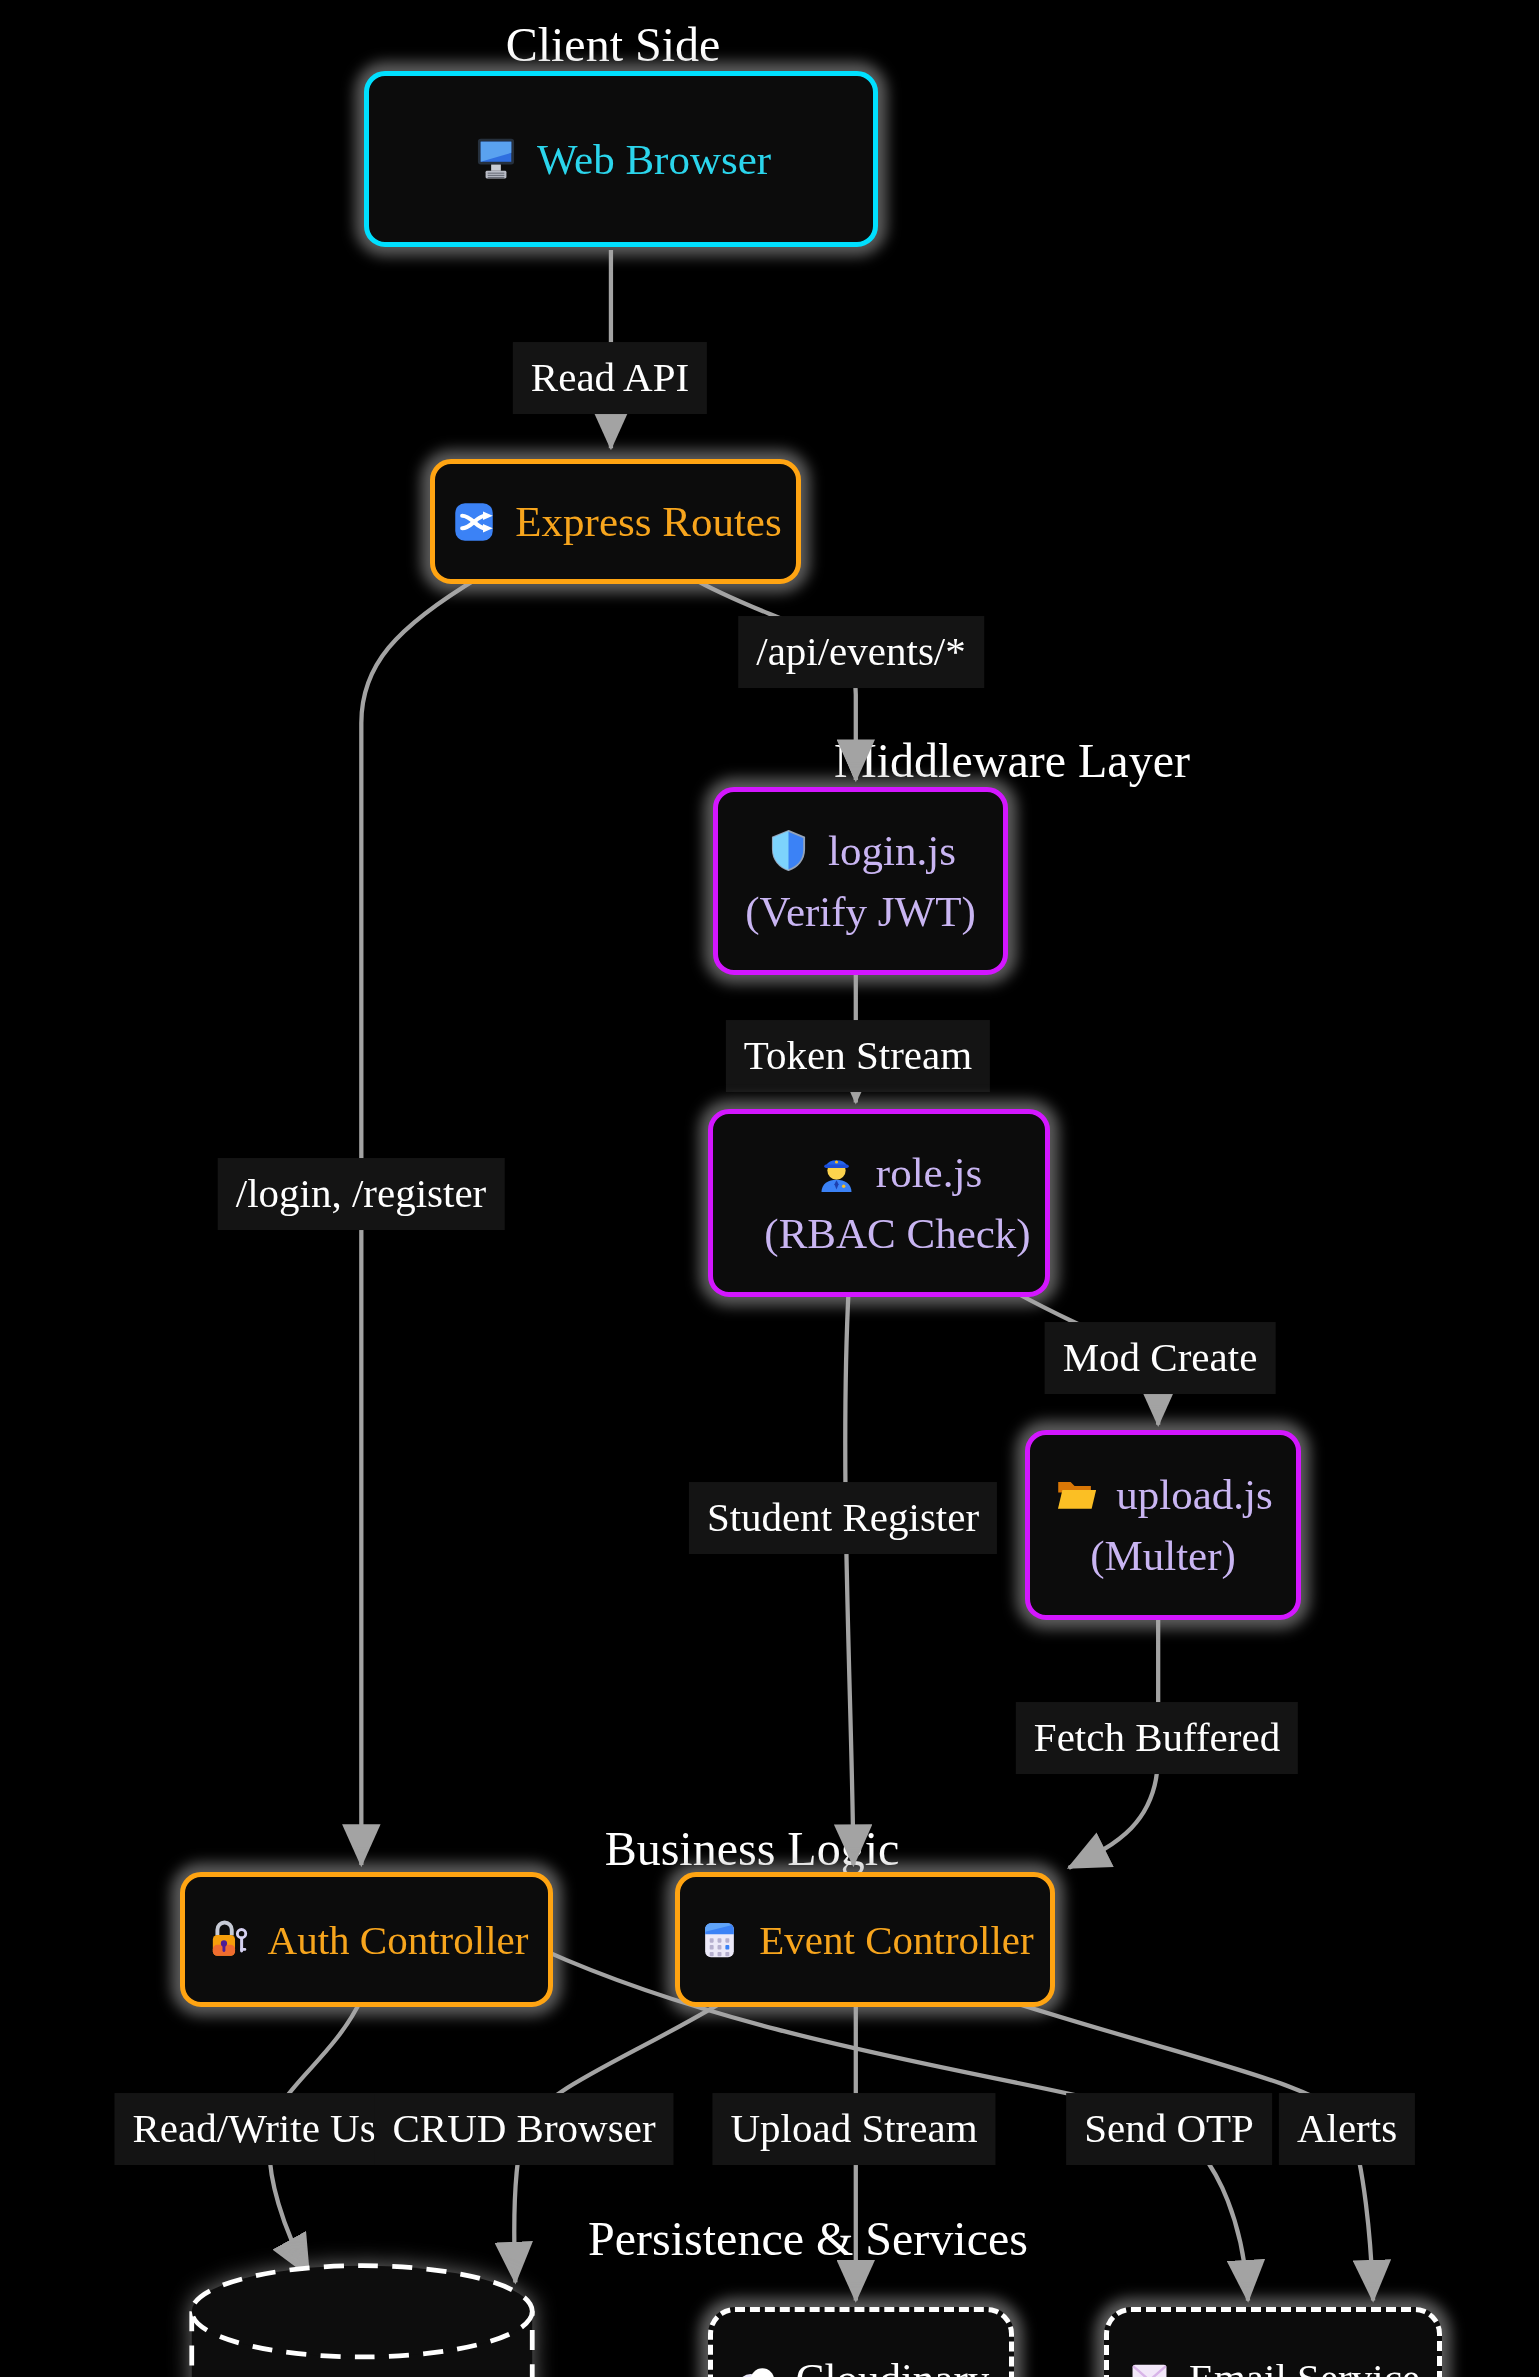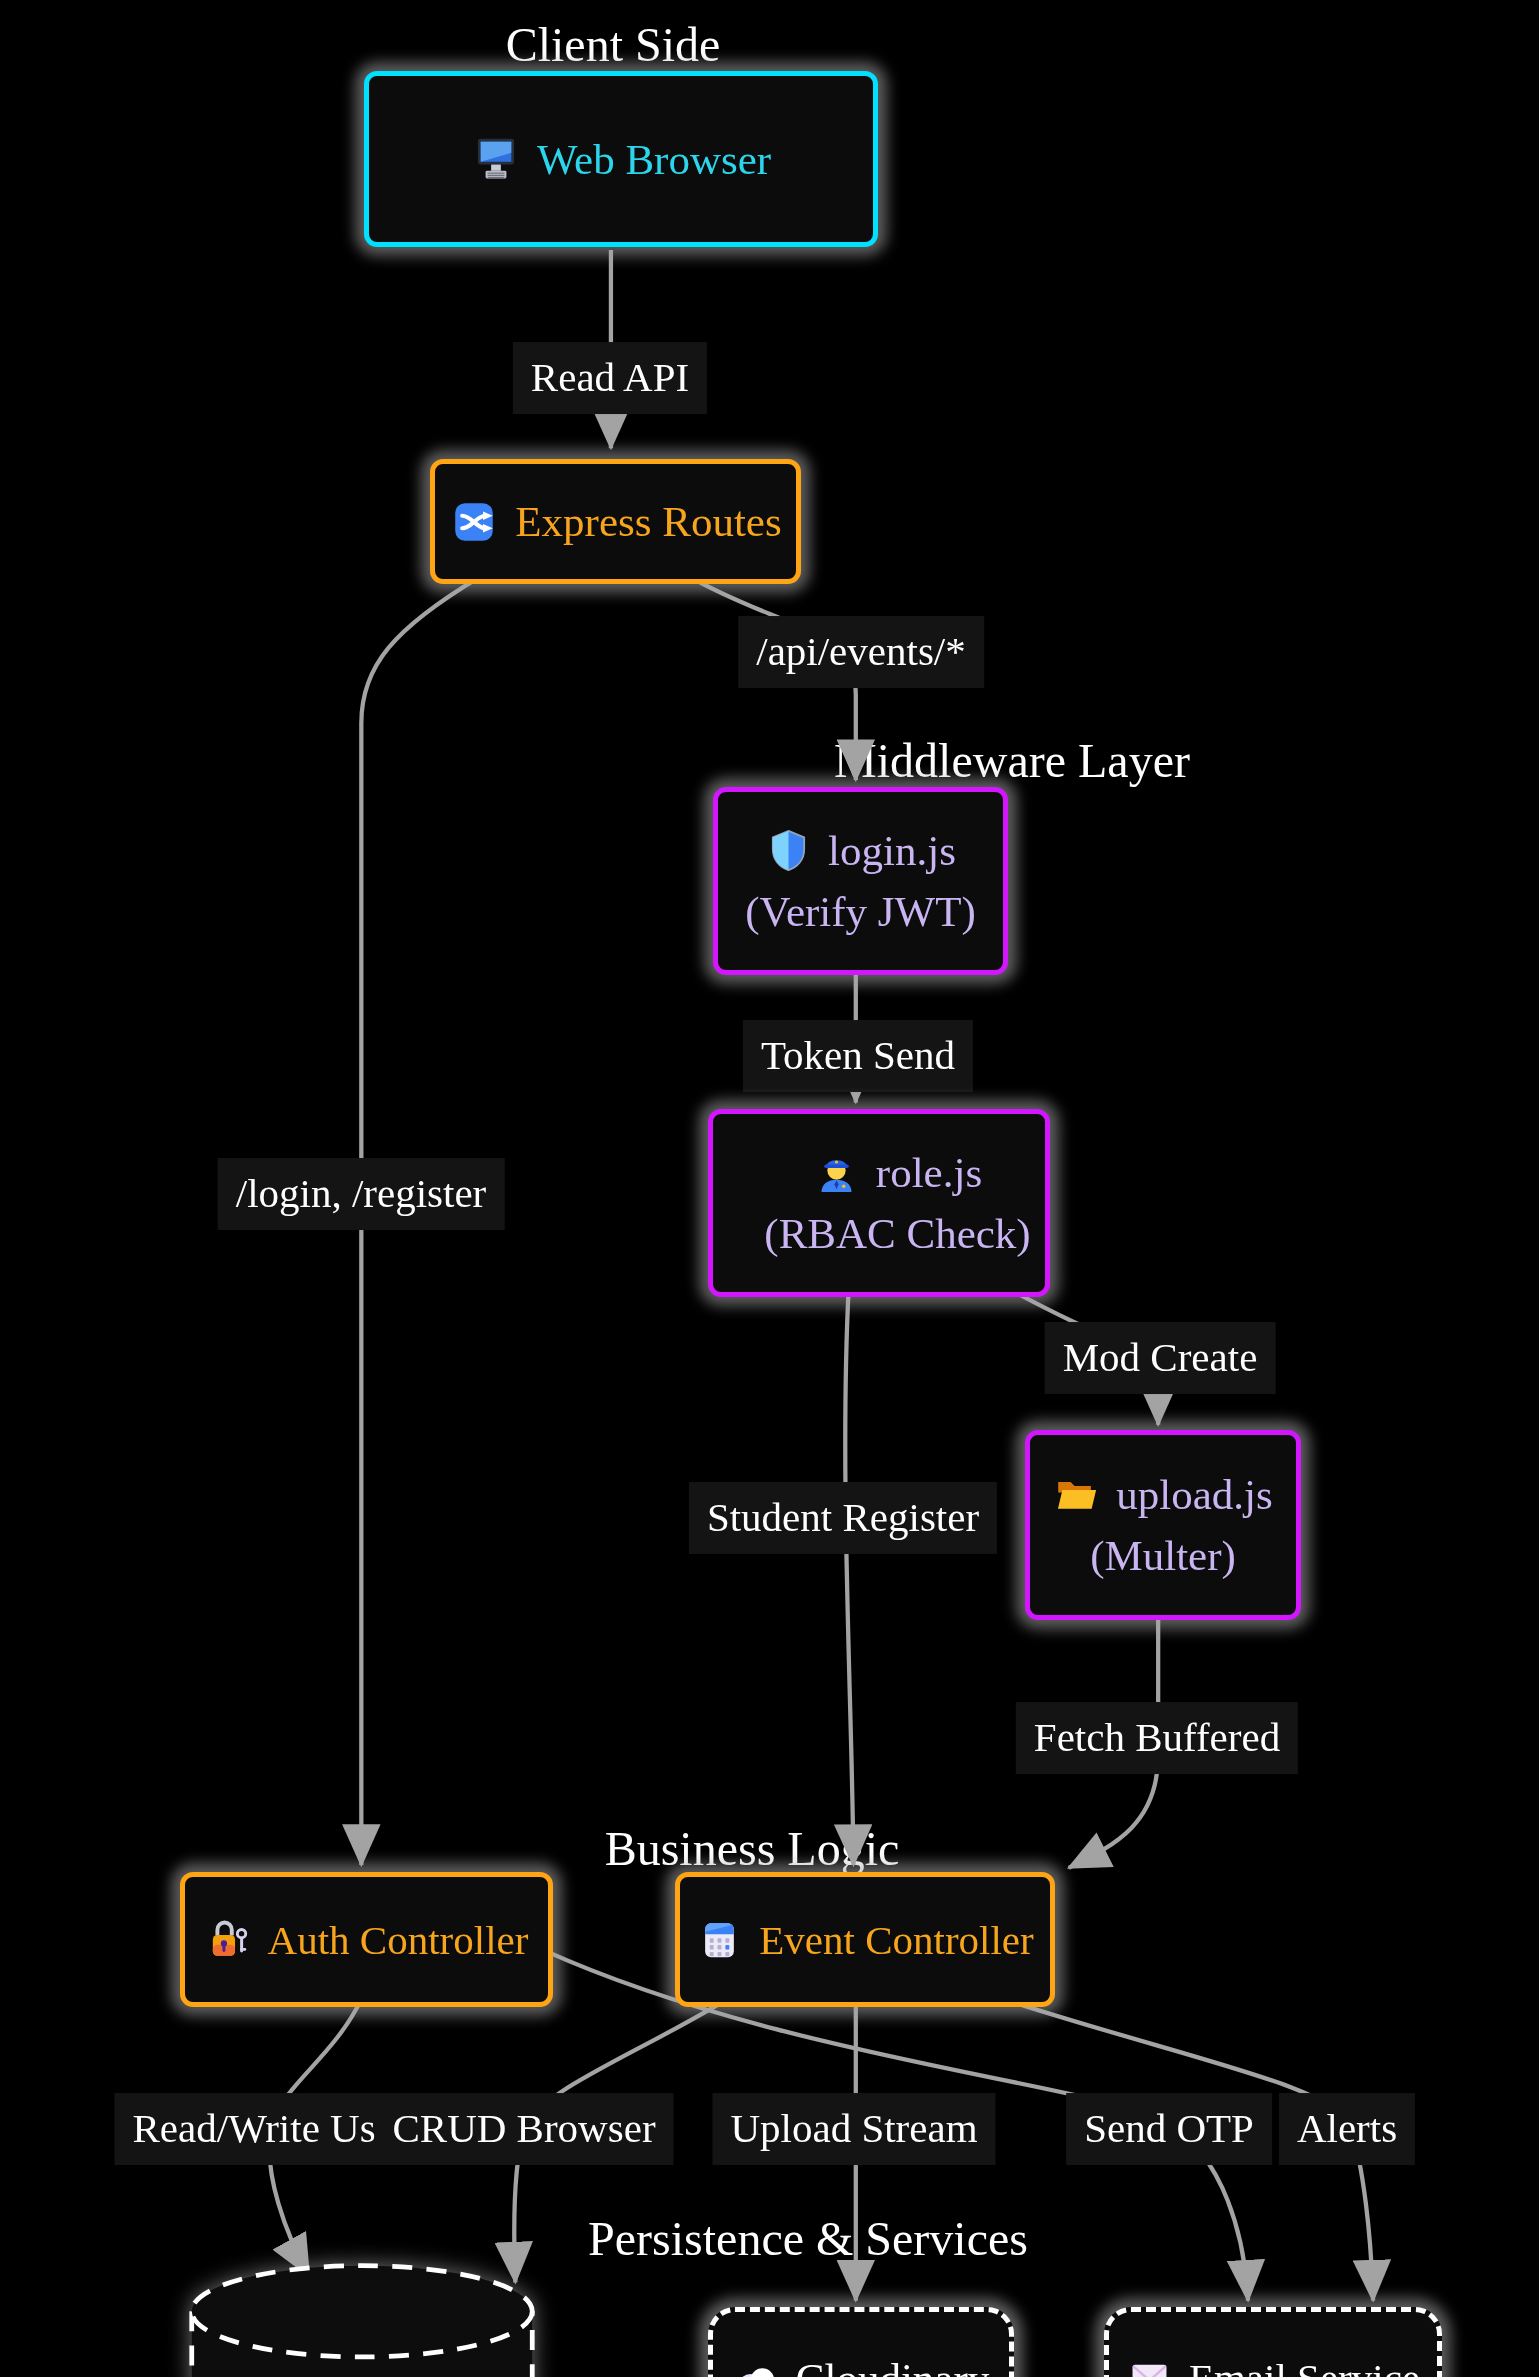--- a/index.html
+++ b/index.html
@@ -10,21 +10,21 @@
   .dtitle{position:absolute;transform:translate(-50%,-50%);color:#fff;
           font-size:48px;white-space:nowrap;z-index:1;}
   
   #edges{z-index:2;pointer-events:none;}
   
   .elabel{position:absolute;transform:translate(-50%,-50%);background:#141414;
           color:#fff;font-size:41px;line-height:1.15;padding:12.4px 18px;
           white-space:nowrap;z-index:3;}
   
   .node{position:absolute;background:#0c0c0c;border:5.2px solid #888;
-        border-radius:13px;display:flex;flex-direction:column;align-items:center;
+        border-radius:21px;display:flex;flex-direction:column;align-items:center;
         justify-content:center;gap:12.4px;z-index:4;
         box-shadow:0 0 14.3px 8.6px rgba(168,168,168,.55);}
   .node.dashed{border-style:dashed;border-radius:27px;}
   .row{display:flex;align-items:center;gap:16px;}
   .ntext{font-size:43px;white-space:nowrap;}
   .sub{font-size:43px;white-space:nowrap;}
   .icon{display:flex;align-items:center;}
   .icon svg{width:50px;height:50px;}
   .icon.small svg{width:47px;height:47px;}
   
@@ -57,21 +57,21 @@
     <path marker-end="url(#arrow)" d="M760,4204 C700,4330 585,4392 570,4477 C553,4570 602,4700 650,4786"></path>
     <path marker-end="url(#arrow)" d="M1530,4204 C1320,4330 1135,4396 1102,4479 C1078,4562 1080,4702 1084,4800"></path>
     <path marker-end="url(#arrow)" d="M1800,4204 L1800,4838"></path>
     <path marker-end="url(#arrow)" d="M1141,4100 C1650,4330 2330,4387 2455,4465 C2575,4535 2618,4706 2625,4838"></path>
     <path marker-end="url(#arrow)" d="M2110,4204 C2500,4330 2806,4387 2840,4470 C2868,4556 2884,4702 2888,4838"></path>
   </g>
 </svg>
 
 <div class="elabel" style="left:610px;top:378px">Read API</div>
 <div class="elabel" style="left:861px;top:652px">/api/events/*</div>
-<div class="elabel" style="left:858px;top:1056px">Token Send</div>
+<div class="elabel" style="left:858px;top:1056px">Token Stream</div>
 <div class="elabel" style="left:361px;top:1194px">/login, /register</div>
 <div class="elabel" style="left:1160px;top:1358px">Mod Create</div>
 <div class="elabel" style="left:843px;top:1518px">Student Register</div>
 <div class="elabel" style="left:1157px;top:1738px">Fetch Buffered</div>
 <div class="elabel" style="left:270px;top:2129px">Read/Write User</div>
 <div class="elabel" style="left:524px;top:2129px">CRUD Browser</div>
 <div class="elabel" style="left:854px;top:2129px">Upload Stream</div>
 <div class="elabel" style="left:1169px;top:2129px">Send OTP</div>
 <div class="elabel" style="left:1347px;top:2129px">Alerts</div>
 

